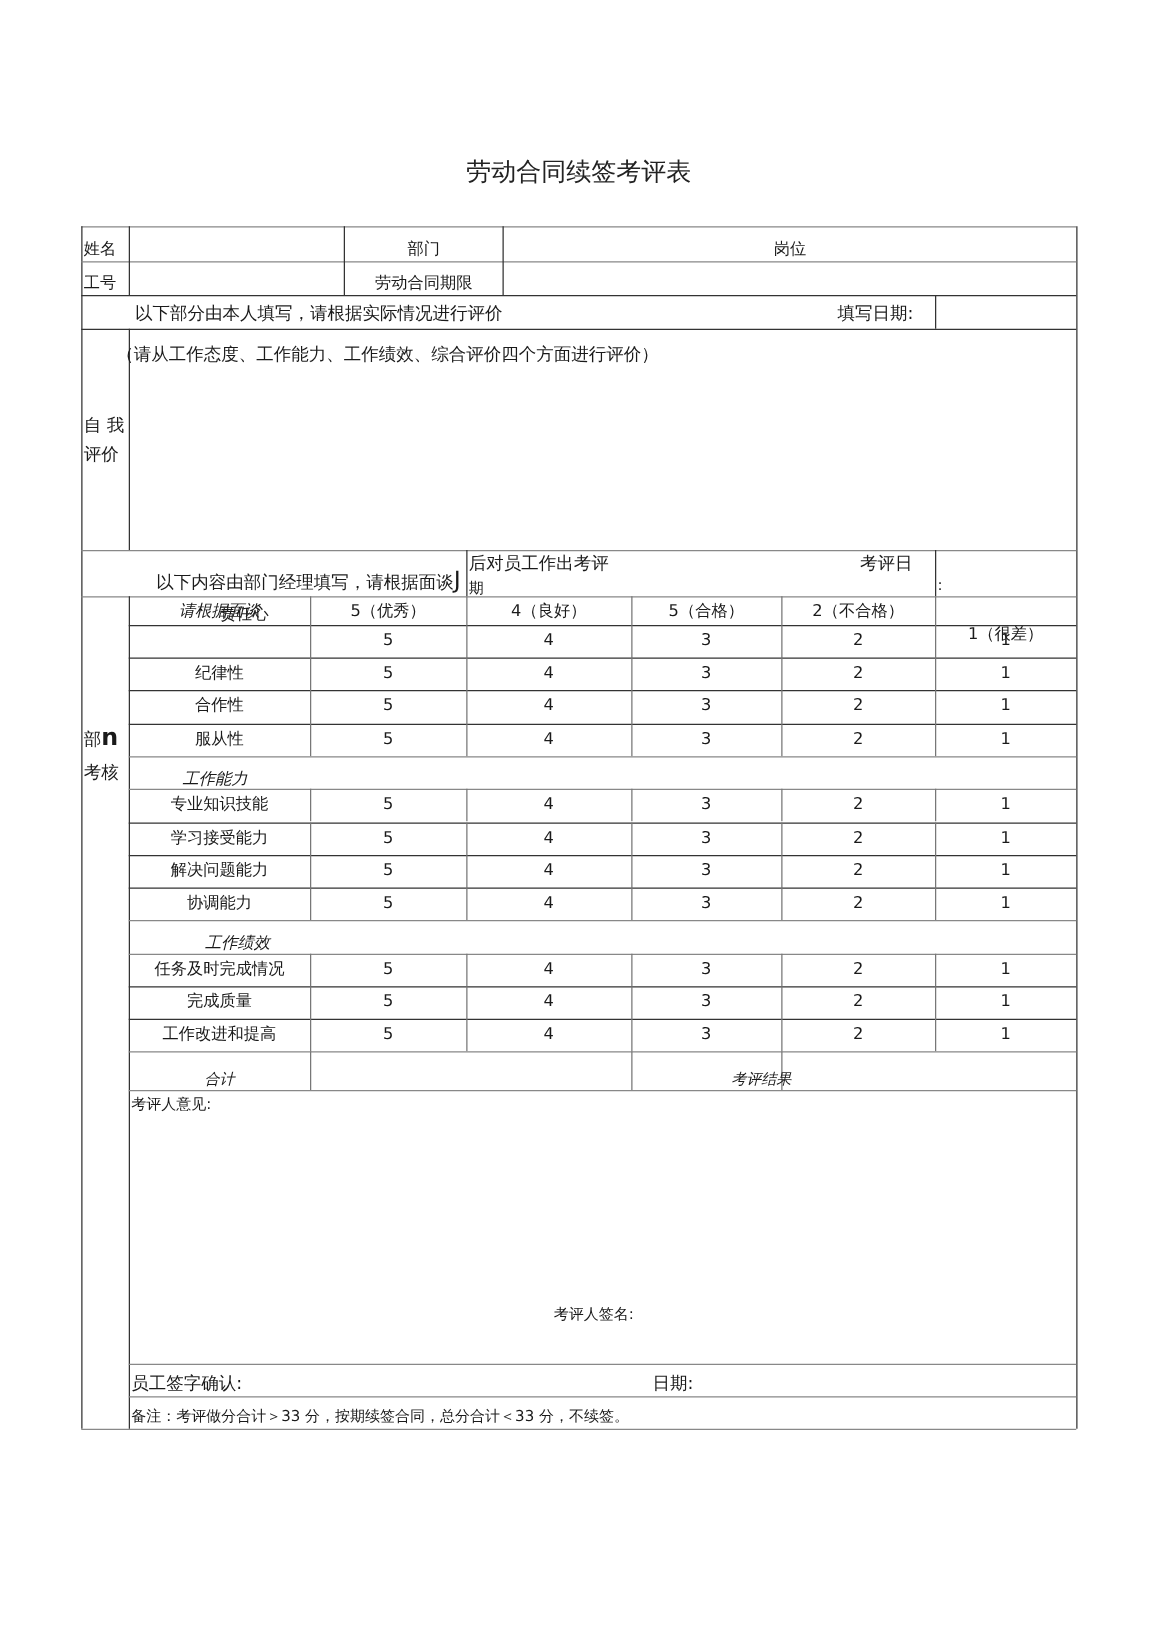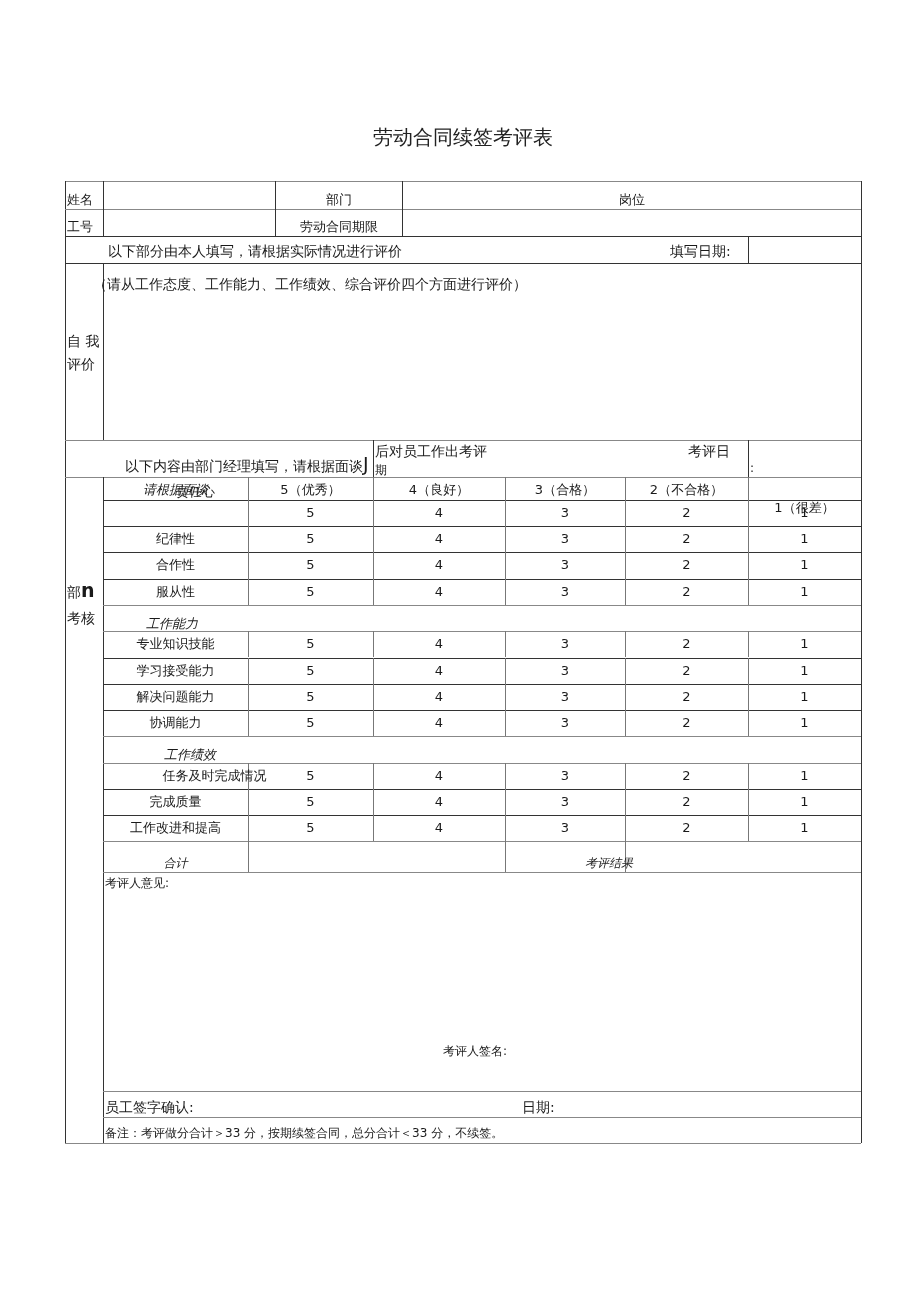--- a/index.html
+++ b/index.html
@@ -79,21 +79,21 @@
 
   <div id="score-table">
       <div class="vl g" style="left:248px;top:477px;height:23px;"></div>
       <div class="vl g" style="left:373px;top:477px;height:23px;"></div>
       <div class="vl g" style="left:505px;top:477px;height:23px;"></div>
       <div class="vl g" style="left:625px;top:477px;height:23px;"></div>
       <div class="vl g" style="left:748px;top:477px;height:23px;"></div>
       <div class="t c i" style="left:103px;width:145px;top:482px;">请根据面谈</div>
       <div class="t c" style="left:248px;width:125px;top:482px;">5（优秀）</div>
       <div class="t c" style="left:373px;width:132px;top:482px;">4（良好）</div>
-      <div class="t c" style="left:505px;width:120px;top:482px;">3（合格）</div>
+      <div class="t c" style="left:505px;width:120px;top:482px;">5（合格）</div>
       <div class="t c" style="left:625px;width:123px;top:482px;">2（不合格）</div>
       <div class="t c" style="left:748px;width:113px;top:482px;margin-top:18px;">1（很差）</div>
       <div class="hl" style="left:103px;width:758px;top:500px;"></div>
       <div class="vl g" style="left:248px;top:500px;height:26.200000000000045px;"></div>
       <div class="vl g" style="left:373px;top:500px;height:26.200000000000045px;"></div>
       <div class="vl g" style="left:505px;top:500px;height:26.200000000000045px;"></div>
       <div class="vl g" style="left:625px;top:500px;height:26.200000000000045px;"></div>
       <div class="vl g" style="left:748px;top:500px;height:26.200000000000045px;"></div>
       <div class="t c" style="left:103px;width:145px;top:484px;padding-left:20px;">责任心</div>
       <div class="t c" style="left:248px;width:125px;top:505px;">5</div>
@@ -188,21 +188,21 @@
       <div class="t c" style="left:625px;width:123px;top:714.9000000000003px;">2</div>
       <div class="t c" style="left:748px;width:113px;top:714.9000000000003px;">1</div>
       <div class="hl g" style="left:103px;width:758px;top:736.1000000000004px;"></div>
       <div class="t i" style="left:164px;top:747.1000000000004px;">工作绩效</div>
       <div class="hl g" style="left:103px;width:758px;top:762.6000000000004px;"></div>
       <div class="vl g" style="left:248px;top:762.6000000000004px;height:26.200000000000045px;"></div>
       <div class="vl g" style="left:373px;top:762.6000000000004px;height:26.200000000000045px;"></div>
       <div class="vl g" style="left:505px;top:762.6000000000004px;height:26.200000000000045px;"></div>
       <div class="vl g" style="left:625px;top:762.6000000000004px;height:26.200000000000045px;"></div>
       <div class="vl g" style="left:748px;top:762.6000000000004px;height:26.200000000000045px;"></div>
-      <div class="t c" style="left:103px;width:145px;top:767.6000000000004px;padding-left:39px;">任务及时完成情况</div>
+      <div class="t c" style="left:103px;width:145px;top:767.6000000000004px;">任务及时完成情况</div>
       <div class="t c" style="left:248px;width:125px;top:767.6000000000004px;">5</div>
       <div class="t c" style="left:373px;width:132px;top:767.6000000000004px;">4</div>
       <div class="t c" style="left:505px;width:120px;top:767.6000000000004px;">3</div>
       <div class="t c" style="left:625px;width:123px;top:767.6000000000004px;">2</div>
       <div class="t c" style="left:748px;width:113px;top:767.6000000000004px;">1</div>
       <div class="hl" style="left:103px;width:758px;top:788.8000000000004px;"></div>
       <div class="vl g" style="left:248px;top:788.8000000000004px;height:26.200000000000045px;"></div>
       <div class="vl g" style="left:373px;top:788.8000000000004px;height:26.200000000000045px;"></div>
       <div class="vl g" style="left:505px;top:788.8000000000004px;height:26.200000000000045px;"></div>
       <div class="vl g" style="left:625px;top:788.8000000000004px;height:26.200000000000045px;"></div>

